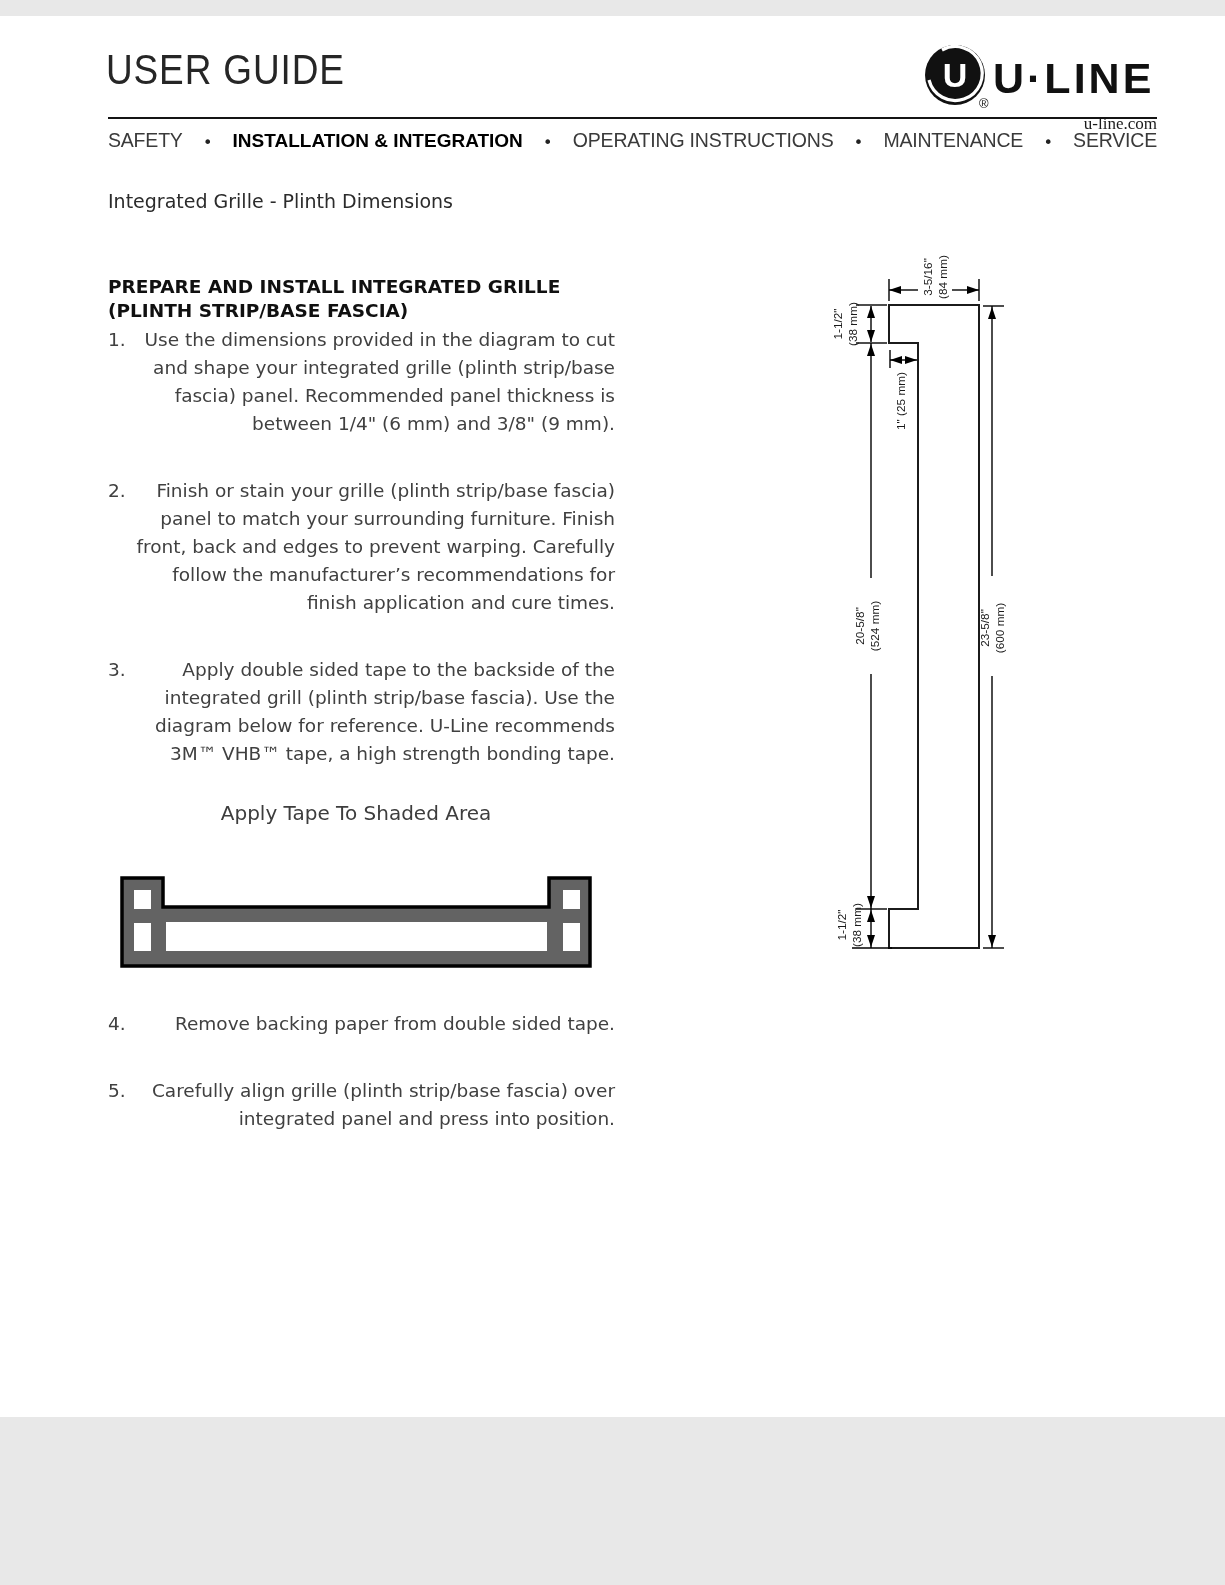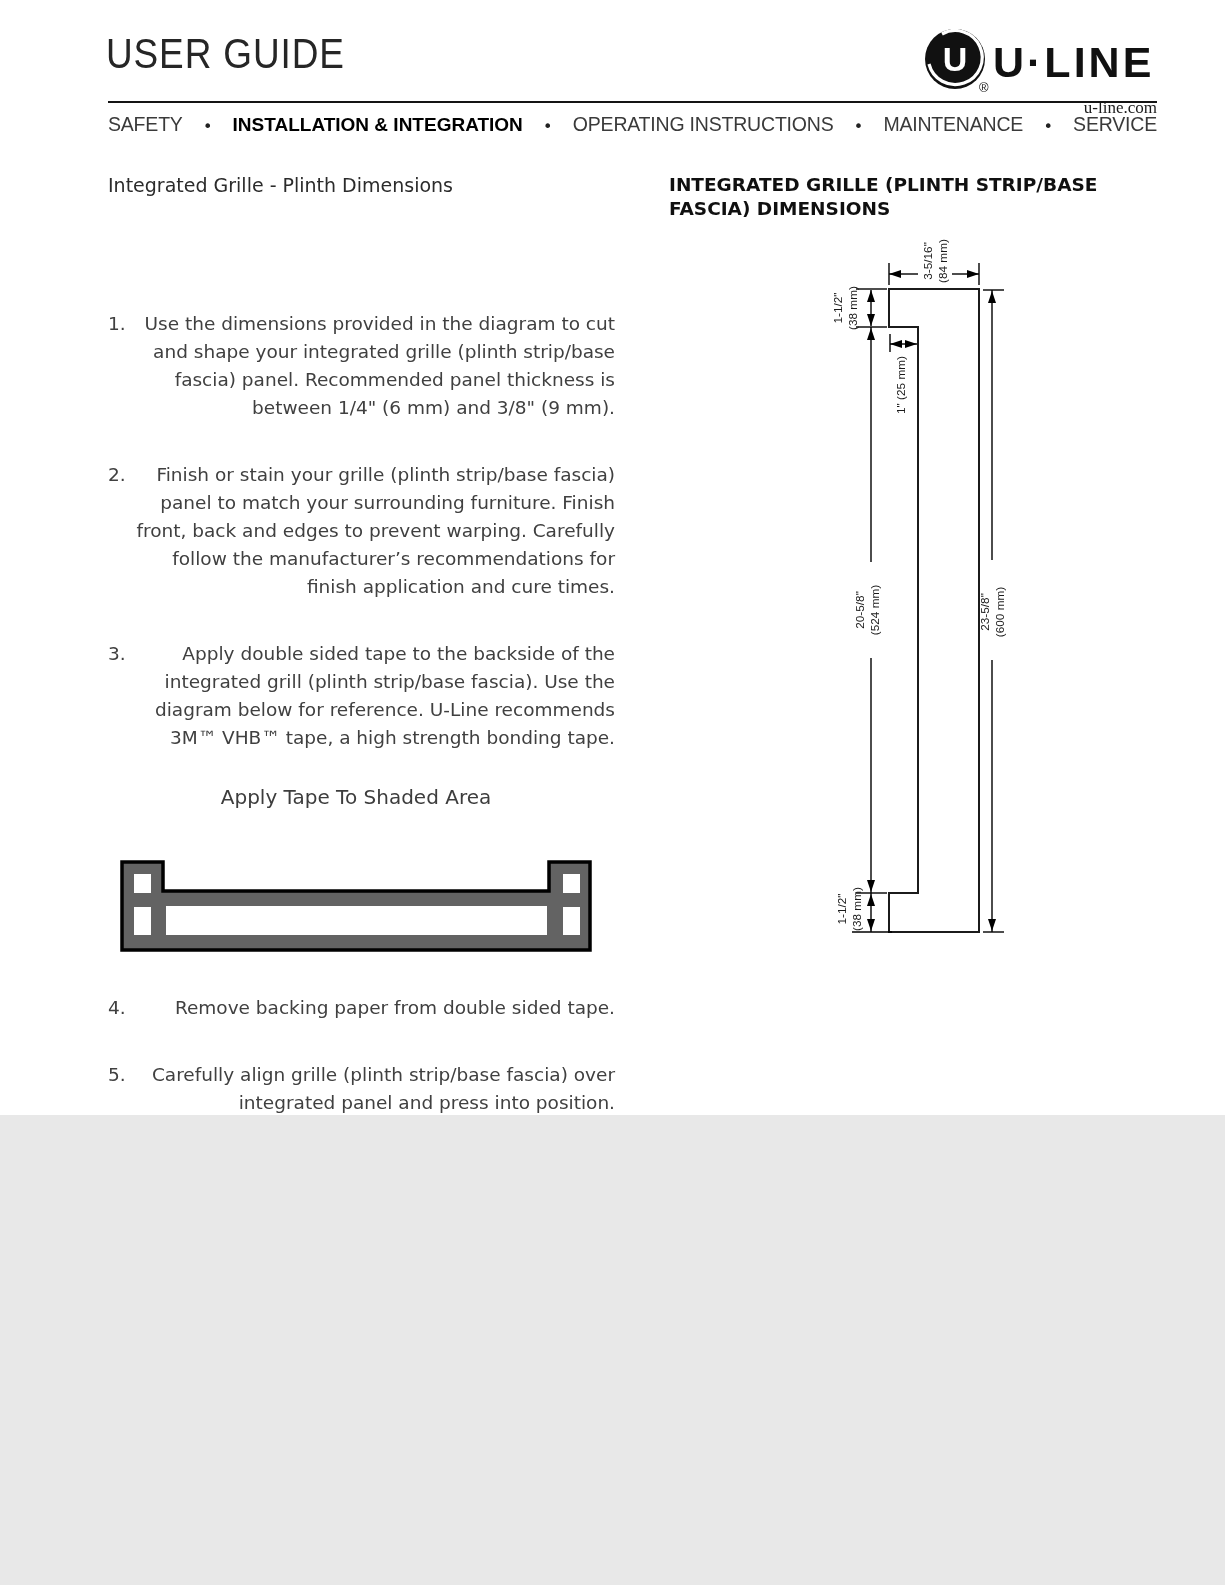--- a/index.html
+++ b/index.html
@@ -1,17 +1,17 @@
 <!DOCTYPE html>
 <html><head>
 <meta charset="utf-8">
 <style>
   html,body{margin:0;padding:0;background:#e8e8e8;}
   .page{
-    position:relative;width:1225px;height:1115px;margin:0 auto;
+    position:relative;width:1225px;height:1401px;margin:16px auto;
     background:#ffffff;overflow:hidden;
     font-family:"DejaVu Sans",sans-serif;color:#3f3f3f;
   }
   .abs{position:absolute;}
   
   .user-guide{
     left:106px;top:30px;font-family:"Liberation Sans",sans-serif;
     font-size:42px;font-weight:400;color:#262626;letter-spacing:1px;
     transform:scaleX(.88);transform-origin:left top;white-space:nowrap;
   }
@@ -75,20 +75,21 @@
     <span class="bullet">•</span>
     <span class="item">OPERATING INSTRUCTIONS</span>
     <span class="bullet">•</span>
     <span class="item">MAINTENANCE</span>
     <span class="bullet">•</span>
     <span class="item">SERVICE</span>
   </div>
 
   <div class="abs h1">Integrated Grille - Plinth Dimensions</div>
 
+  <div class="abs h2 h2-left">PREPARE AND INSTALL INTEGRATED GRILLE (PLINTH STRIP/BASE FASCIA)</div>
 
   <div class="abs step" style="top:310px">
     <span class="num">1.</span>
     <span class="txt">Use the dimensions provided in the diagram to cut and shape your integrated grille (plinth strip/base fascia) panel. Recommended panel thickness is between 1/4" (6 mm) and 3/8" (9 mm).</span>
   </div>
   <div class="abs step" style="top:461px">
     <span class="num">2.</span>
     <span class="txt">Finish or stain your grille (plinth strip/base fascia) panel to match your surrounding furniture. Finish front, back and edges to prevent warping. Carefully follow the manufacturer’s recommendations for finish application and cure times.</span>
   </div>
   <div class="abs step" style="top:640px">
@@ -111,21 +112,20 @@
 
   <div class="abs step" style="top:994px">
     <span class="num">4.</span>
     <span class="txt">Remove backing paper from double sided tape.</span>
   </div>
   <div class="abs step" style="top:1061px">
     <span class="num">5.</span>
     <span class="txt">Carefully align grille (plinth strip/base fascia) over integrated panel and press into position.</span>
   </div>
 
-  <div class="abs h2 h2-right">INTEGRATED GRILLE (PLINTH STRIP/BASE FASCIA) DIMENSIONS</div>
 
   <svg class="abs" style="left:820px;top:232px" width="195" height="712" viewBox="820 232 195 712">
 
     <path d="M889,289 L979,289 L979,932 L889,932 L889,893 L918,893 L918,327 L889,327 Z" fill="#ffffff" stroke="#1b1b1b" stroke-width="2"></path>
 
     <g stroke="#000" stroke-width="1.4" fill="none">
 
       <line x1="889" y1="263" x2="889" y2="285"></line>
       <line x1="979" y1="263" x2="979" y2="285"></line>
       <line x1="889" y1="274" x2="918" y2="274"></line>

